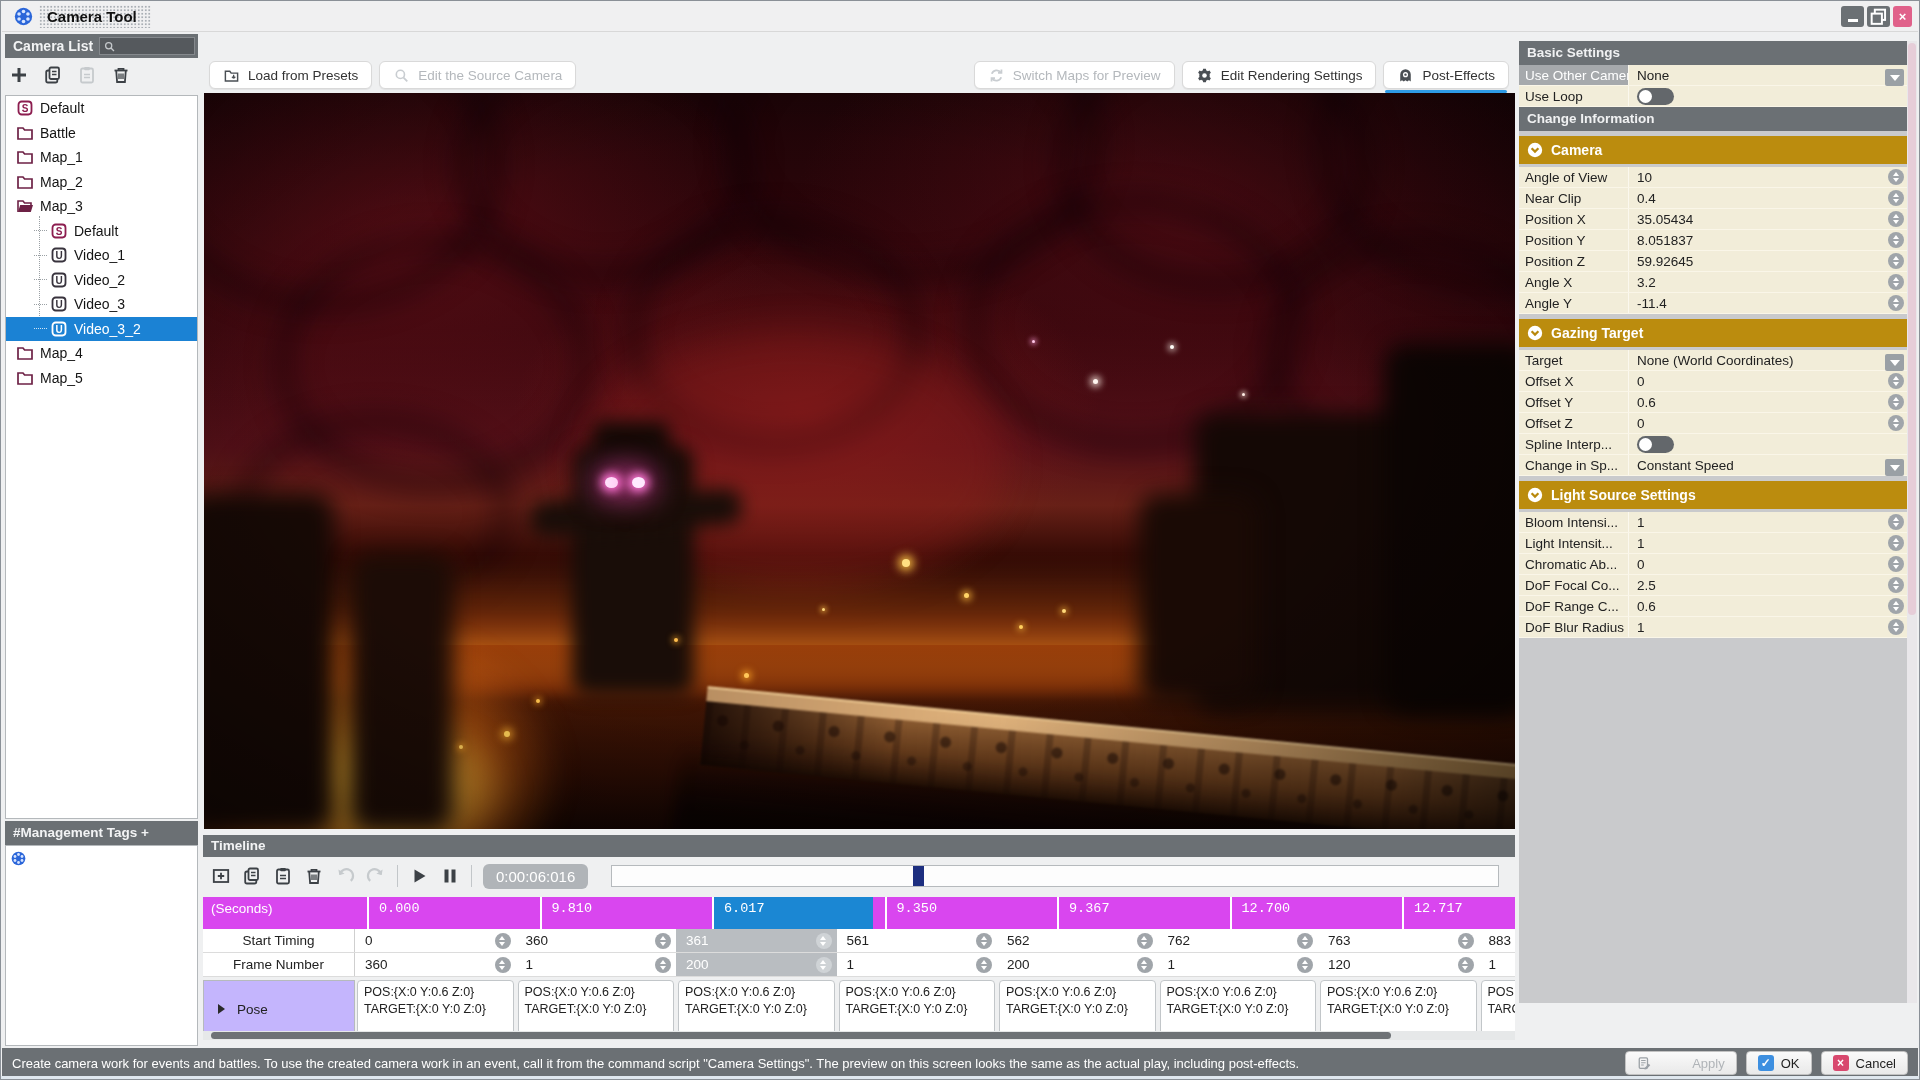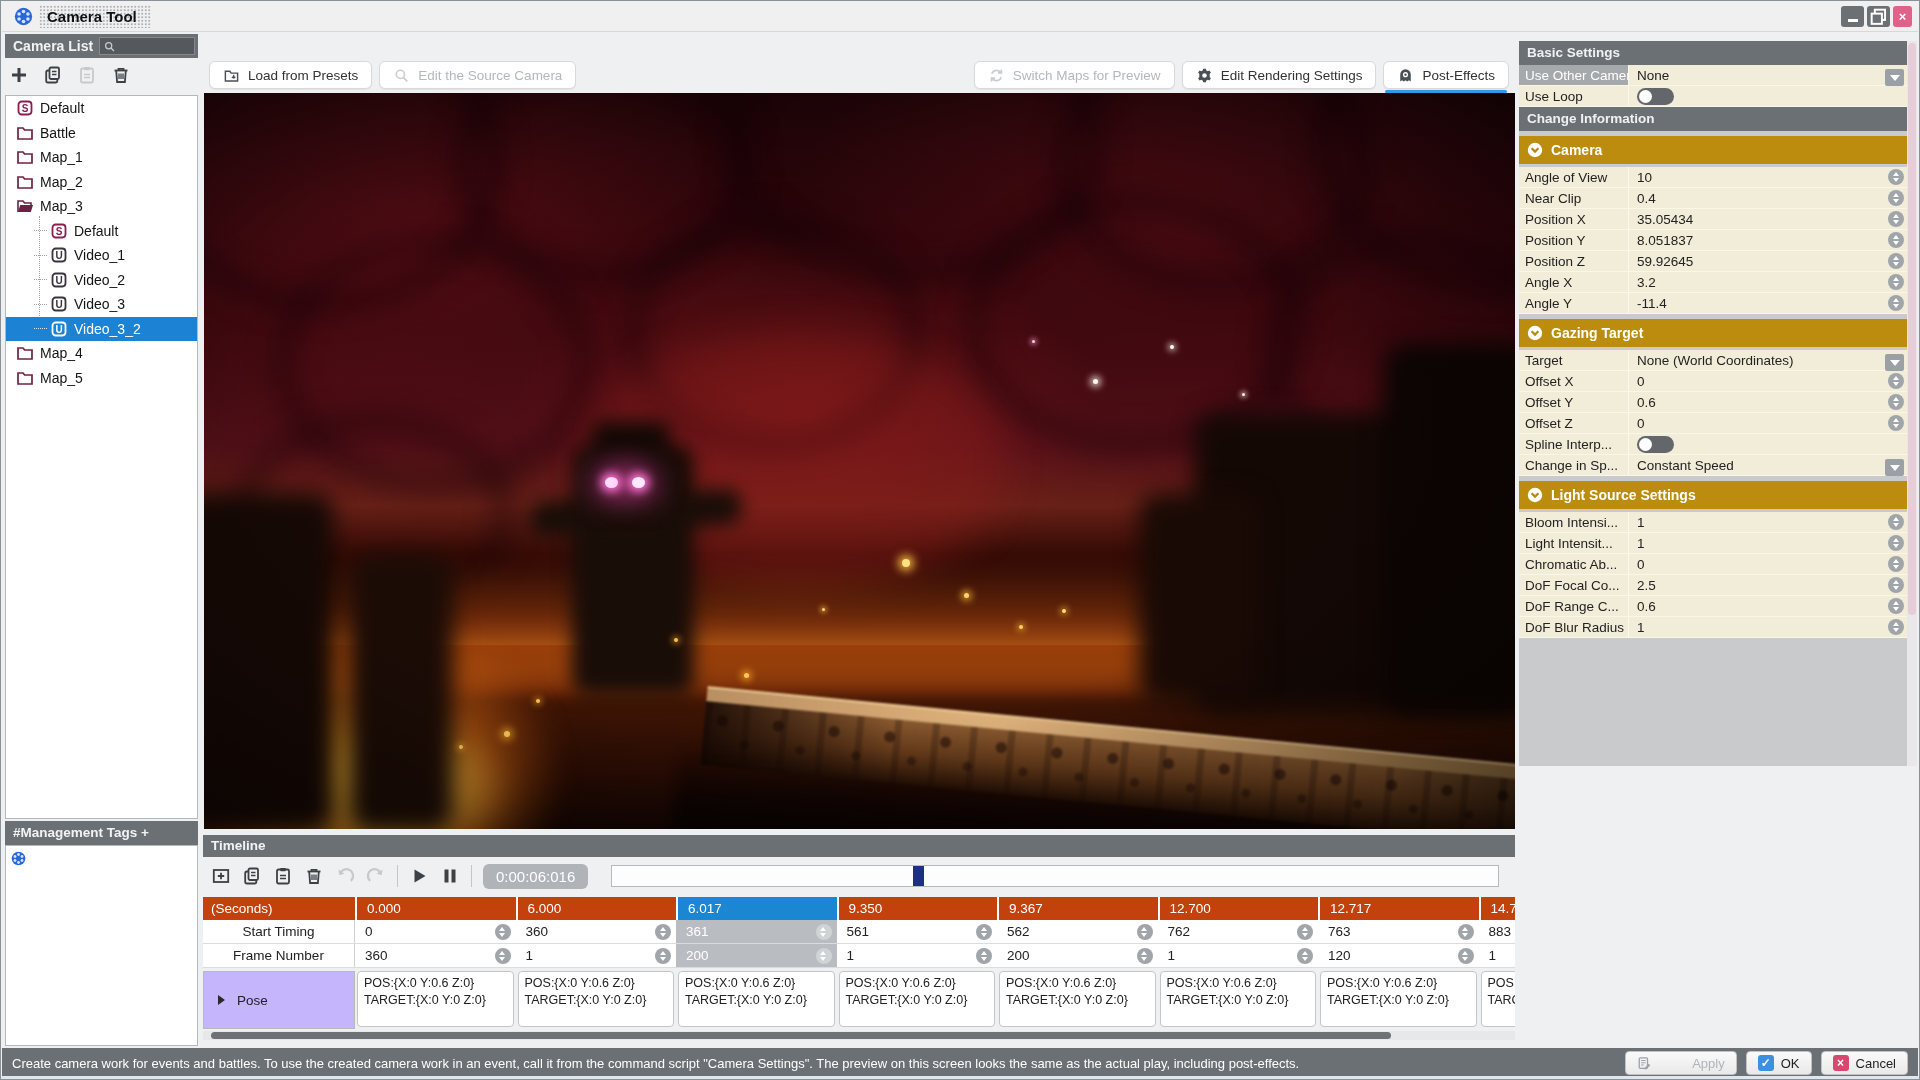--- a/index.html
+++ b/index.html
@@ -104,23 +104,23 @@
   .vig { position:absolute; inset:0; background:radial-gradient(ellipse at 46% 46%, rgba(0,0,0,0) 52%, rgba(0,0,0,.52) 100%); }
 
   
   #tl-hdr { position:absolute; left:202px; top:834px; width:1312px; height:22px; line-height:22px; font-size:13.5px; }
   #tl-tools { position:absolute; left:202px; top:858px; width:1312px; height:34px; display:flex; align-items:center; padding:0 8px; gap:11px; }
   .vsep { width:1px; height:22px; background:#c2c6c9; }
   .chip { background:#b0b4b8; color:#fff; font-size:15px; border-radius:6px; padding:4px 13px; }
   .slider { position:relative; flex:1; height:22px; background:#fdfdfd; border:1px solid #b6babd; margin:0 8px 0 12px; }
   .sthumb { position:absolute; top:0; width:11px; height:100%; background:#1d2f80; }
   #tl-table { position:absolute; left:202px; top:896px; width:1312px; overflow:hidden; }
-  .tbl-hdr { display:flex; height:23px; background:#c2410c; color:#fff; font-size:13.5px; overflow:hidden; }
+  .tbl-hdr { display:flex; height:32px; background:#d946ef; color:#fff; font-size:13.5px; overflow:hidden;gap:12px; }
   .tbl-hdr .lbl0 { width:152px; flex:none; padding:4px 0 0 8px; }
-  .thc { width:160.5px; flex:none; padding:4px 0 0 10px; border-left:2px solid #fff; }
+  .thc { width:160.5px; flex:none; padding:4px 0 0 10px; border-left:2px solid #fff;font-family:Liberation Mono, monospace; }
   .thc.sel { background:#1b87d3; }
   .trow2 { display:flex; background:#fff; height:24px; border-bottom:1px solid #dcdcdc; font-size:13.5px; overflow:hidden; }
   .trow2 .lbl0 { width:152px; flex:none; text-align:center; line-height:23px; border-right:1px solid #cfcfcf; }
   .tc { width:160.5px; flex:none; display:flex; align-items:center; padding-left:10px; position:relative; }
   .tc .spin { position:absolute; right:5px; }
   .tc.sel { background:#b9bdc1; color:#fff; }
   .tc.sel .spin { background:#cfd3d6; }
   .spin { width:16px; height:16px; border-radius:50%; background:#a0a5aa; position:relative; display:inline-block; flex:none; }
   .spin::before,.spin::after { content:""; position:absolute; left:4.5px; border-left:3.5px solid transparent; border-right:3.5px solid transparent; }
   .spin::before { top:3px; border-bottom:4px solid #fff; }
@@ -128,21 +128,21 @@
   .prow { display:flex; height:58px; margin-top:3px; font-size:13.5px; overflow:hidden; }
   .prow .lbl0 { width:152px; flex:none; background:#c4b5fd; border:1px solid #b6babd; display:flex; align-items:center; gap:12px; padding-left:14px; }
   .tri { width:0; height:0; border-top:5px solid transparent; border-bottom:5px solid transparent; border-left:7px solid #2a2a2a; }
   .pc { width:160.5px; flex:none; padding:0 2px; }
   .pt { height:56px; background:#fff; border:1px solid #c2c6c9; border-radius:4px; padding:3px 6px;
         font-size:12.5px; line-height:1.32; overflow:hidden; color:#222; word-break:normal; }
   .hscroll { position:absolute; left:202px; top:1030px; width:1312px; height:9px; background:#e6e8e9; }
   .hthumb { position:absolute; left:8px; top:1px; width:1180px; height:7px; background:#6e7276; border-radius:4px; }
 
   
-  #pnl-right { position:absolute; left:1518px; top:40px; width:398px; height:725px; background:#c9cacc; }
+  #pnl-right { position:absolute; left:1518px; top:40px; width:398px; height:962px; background:#c9cacc; }
   #pnl-right .content { position:absolute; left:0; top:0; width:388px; }
   .shdr { background:#6b7074; color:#f0f1f2; font-weight:bold; font-size:13.5px; height:24px; line-height:24px; padding-left:8px; }
   .srow { display:flex; align-items:center; height:21px; background:#f2edd9; border-bottom:1px solid #faf6e8;
           font-size:13.5px; color:#222; position:relative; }
   .slabel { width:110px; flex:none; padding-left:6px; height:100%; display:flex; align-items:center;
             border-right:1px solid #fbf8ee; white-space:nowrap; overflow:hidden; }
   .slabel.hl { background:#a6a9ac; color:#fff; }
   .sval { flex:1; padding-left:8px; white-space:nowrap; overflow:hidden; }
   .ctl { position:absolute; right:3px; top:2px; }
   .ddl { width:19px; height:17px; background:#9aa0a5; border-radius:2px; position:relative; display:inline-block; }
@@ -536,21 +536,21 @@
     <span class="vsep"></span>
     <span class="chip">0:00:06:016</span>
     <span class="slider">
       <span class="sthumb" id="playhead" style="left: 34%;"></span>
     </span>
   </div>
   <div id="tl-table">
     <div class="tbl-hdr" id="tl-cols">
       <span class="lbl0">(Seconds)</span>
     <span class="thc">0.000</span>
-        <span class="thc">6.000</span>
+        <span class="thc">9.810</span>
         <span class="thc sel">6.017</span>
         <span class="thc">9.350</span>
         <span class="thc">9.367</span>
         <span class="thc">12.700</span>
         <span class="thc">12.717</span>
         <span class="thc">14.717</span>
       </div>
     <div class="trow2" id="tl-start">
       <span class="lbl0">Start Timing</span>
     <span class="tc">

